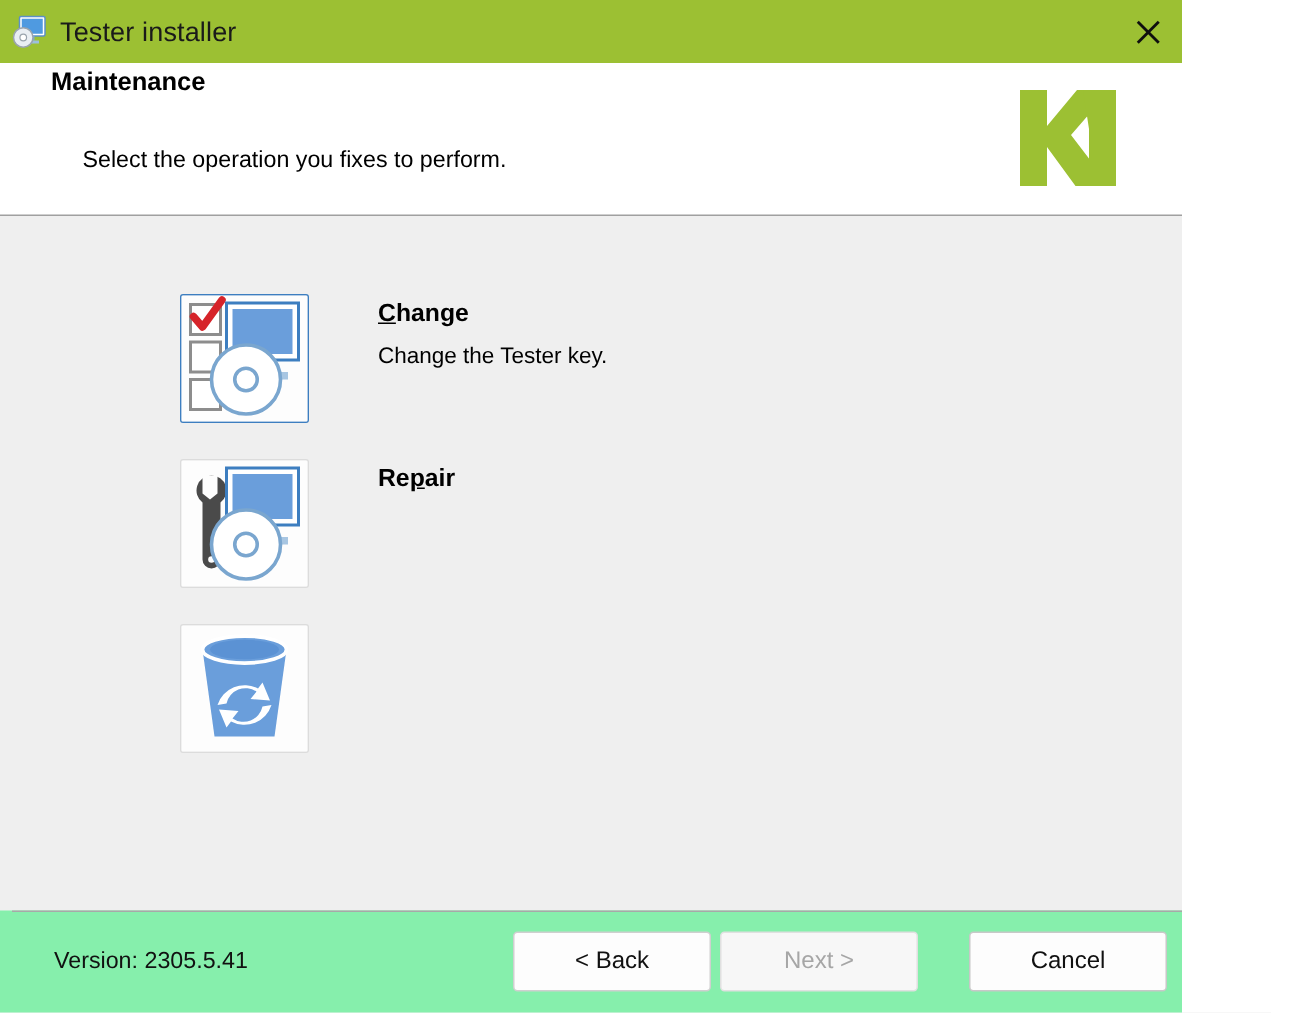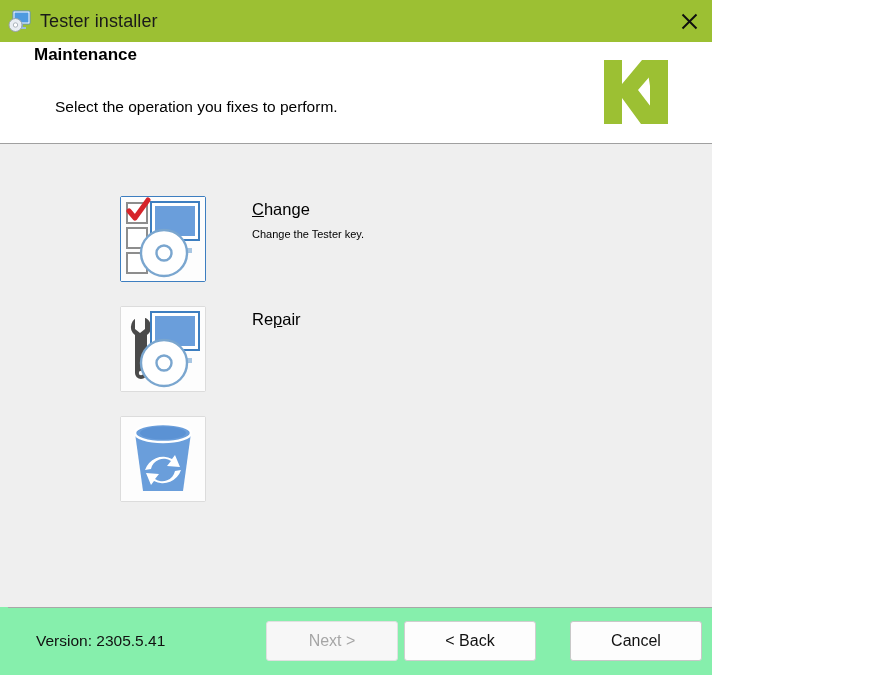--- a/index.html
+++ b/index.html
@@ -9,21 +9,21 @@
   body {
     width: 876px;
     height: 675px;
     background: #ffffff;
     font-family: "Liberation Sans", sans-serif;
     overflow: hidden;
     -webkit-font-smoothing: antialiased;
   }
 
   .window {
-    width: 712px;
+    width: 788px;
     height: 675px;
     position: relative;
     display: flex;
     flex-direction: column;
     background: #efefef;
   }
 
   
   .titlebar {
     height: 42px;
@@ -127,28 +127,28 @@
   }
   .option-icon svg { display: block; }
 
   .option-text {
     margin-left: 46px;
     padding-top: 4px;
     flex: 1 1 auto;
   }
   .option-title {
     font-size: 16.5px;
-    font-weight: normal;
+    font-weight: bold;
     color: #000000;
     margin-bottom: 8px;
     display: inline-block;
   }
   .option-title .accel { text-decoration: underline; }
   .option-desc {
-    font-size: 11px;
+    font-size: 15px;
     color: #000000;
     line-height: 1.45;
     max-width: 560px;
   }
 
   
   .footer {
     flex: 0 0 68px;
     height: 68px;
     background: #86efac;
@@ -307,19 +307,19 @@
         </div>
       </div>
 
     </div>
   </div>
 
   <div class="footer">
     <div class="footer-divider"></div>
     <div class="version-text">Version: 2305.5.41</div>
     <div class="btn-group">
+      <button class="btn">&lt; Back</button>
       <button class="btn disabled" disabled="">Next &gt;</button>
-      <button class="btn">&lt; Back</button>
       <button class="btn cancel">Cancel</button>
     </div>
   </div>
 
 </div>
 
 </body></html>

